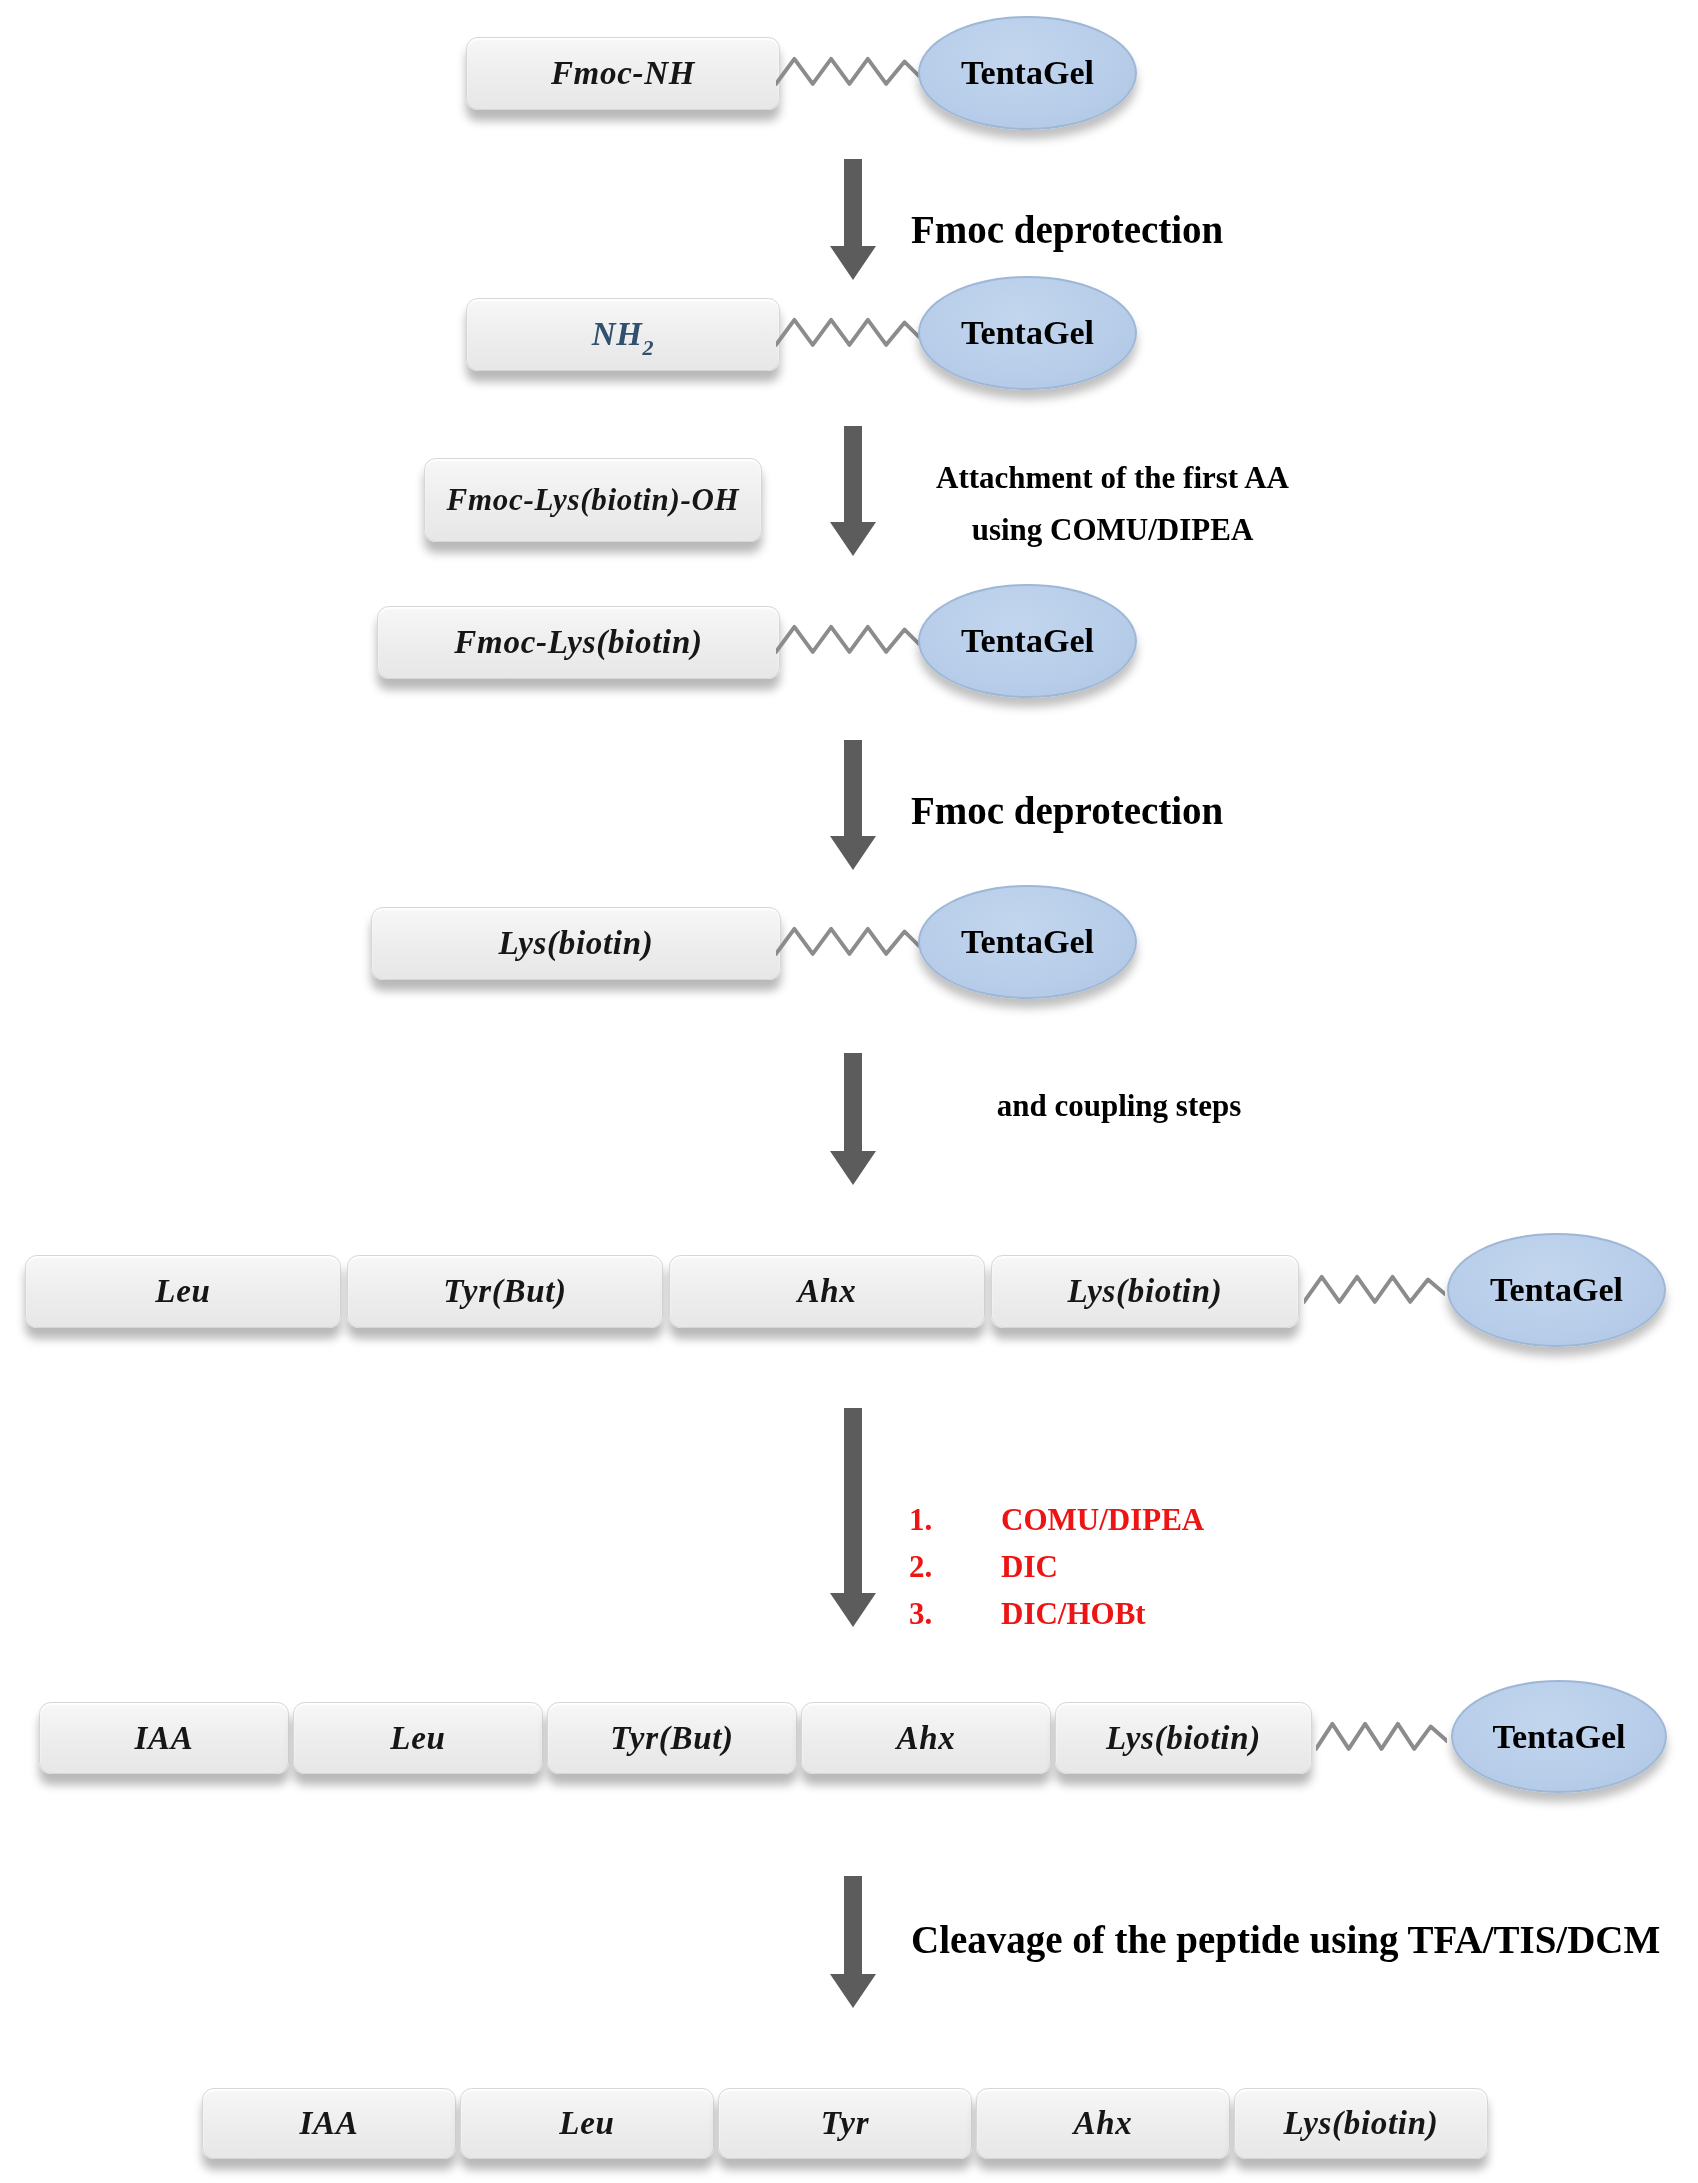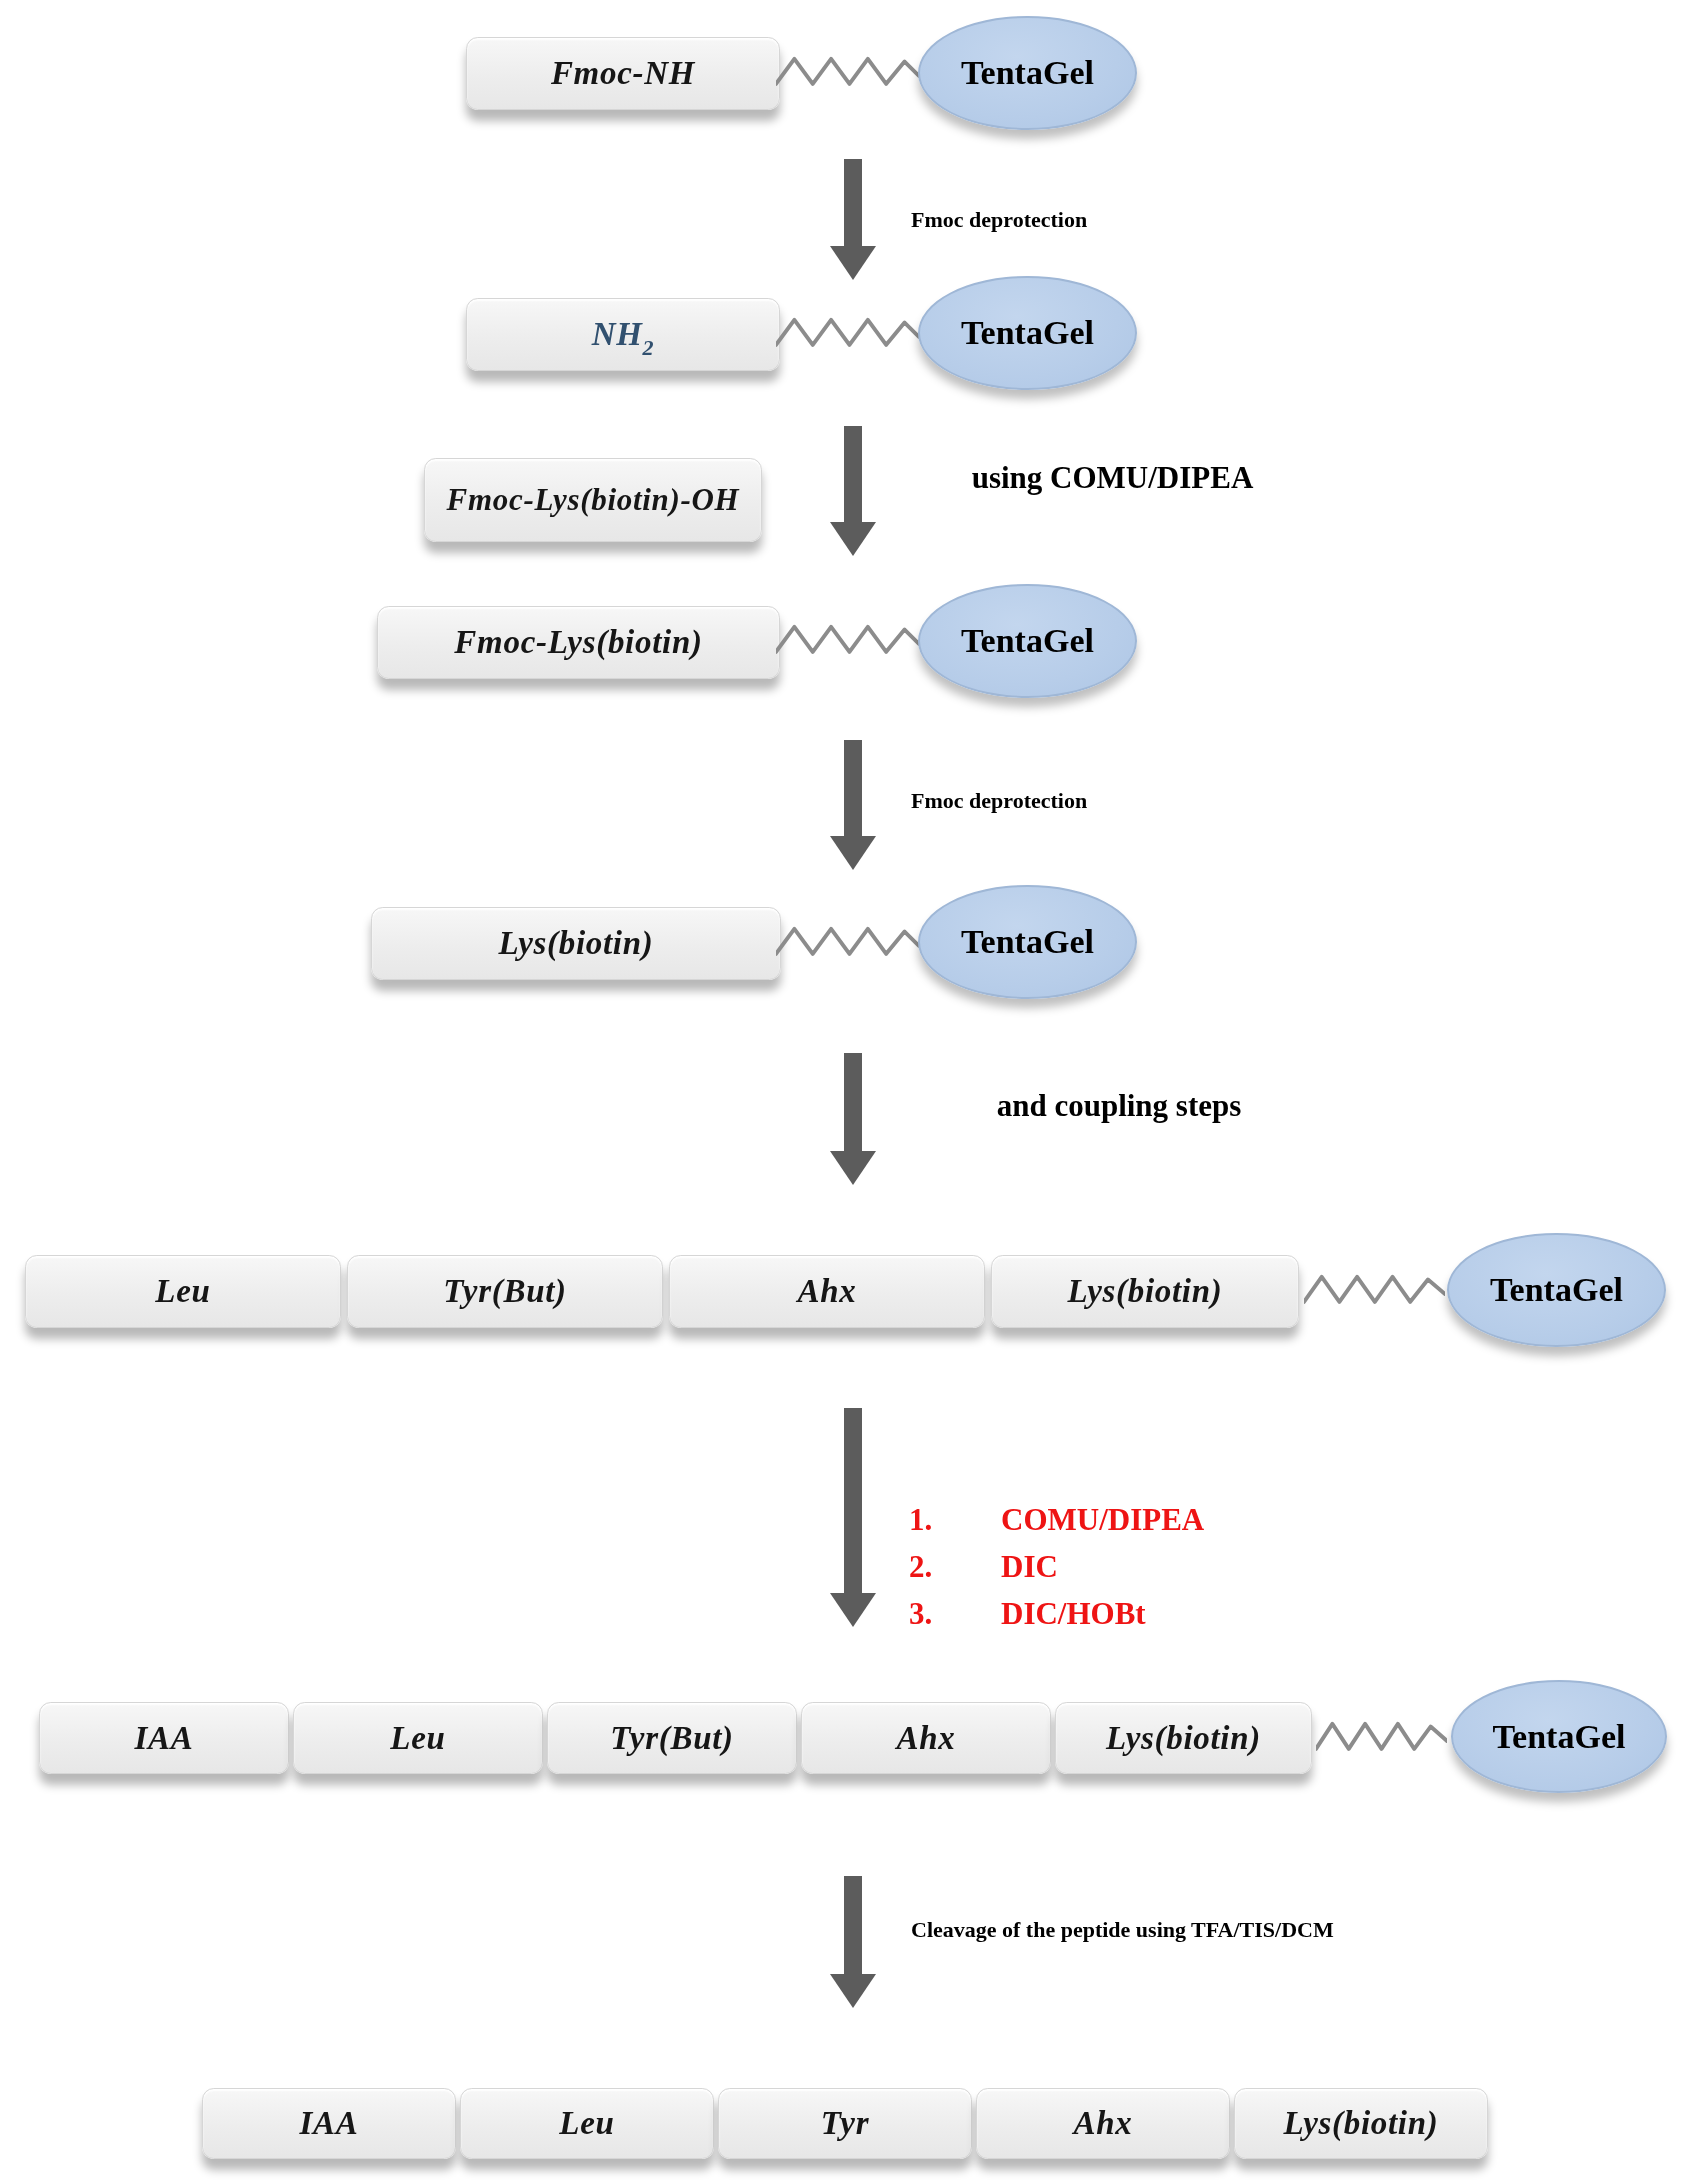--- a/index.html
+++ b/index.html
@@ -75,21 +75,21 @@
   .arrow .head{
     width:0;height:0;
     border-left:23px solid transparent;
     border-right:23px solid transparent;
     border-top:34px solid #5c5c5c;
   }
   
   .step-label{
     position:absolute;
     font-weight:bold;
-    font-size:22px;
+    font-size:39px;
     color:#000;
     white-space:nowrap;
   }
   .step-label-block{
     position:absolute;
     font-weight:bold;
     font-size:31px;
     color:#000;
     text-align:center;
     line-height:52px;
@@ -129,20 +129,21 @@
     <polyline points="0,56 28,18 56,56 84,18 112,56 140,18 168,56 196,22 218,44"></polyline>
   </svg>
   <div class="resin" style="left:918px;top:276px;width:219px;height:114px">TentaGel</div>
 
   <div class="box" style="left:424px;top:458px;width:338px;height:84px;font-size:31px">Fmoc-Lys(biotin)-OH</div>
   <div class="arrow" style="left:830px;top:426px;height:130px">
     <div class="bar"></div>
     <div class="head"></div>
   </div>
   <div class="step-label-block" style="left:890px;top:452px;width:445px">
+    <div>Attachment of the first AA</div>
     <div>using COMU/DIPEA</div>
   </div>
 
   <div class="box" style="left:377px;top:606px;width:403px;height:73px">Fmoc-Lys(biotin)</div>
   <svg class="zigzag" style="left:776px;top:615px" width="143" height="54" viewBox="0 0 218 82">
     <polyline points="0,56 28,18 56,56 84,18 112,56 140,18 168,56 196,22 218,44"></polyline>
   </svg>
   <div class="resin" style="left:918px;top:584px;width:219px;height:114px">TentaGel</div>
 
   <div class="arrow" style="left:830px;top:740px;height:130px">

